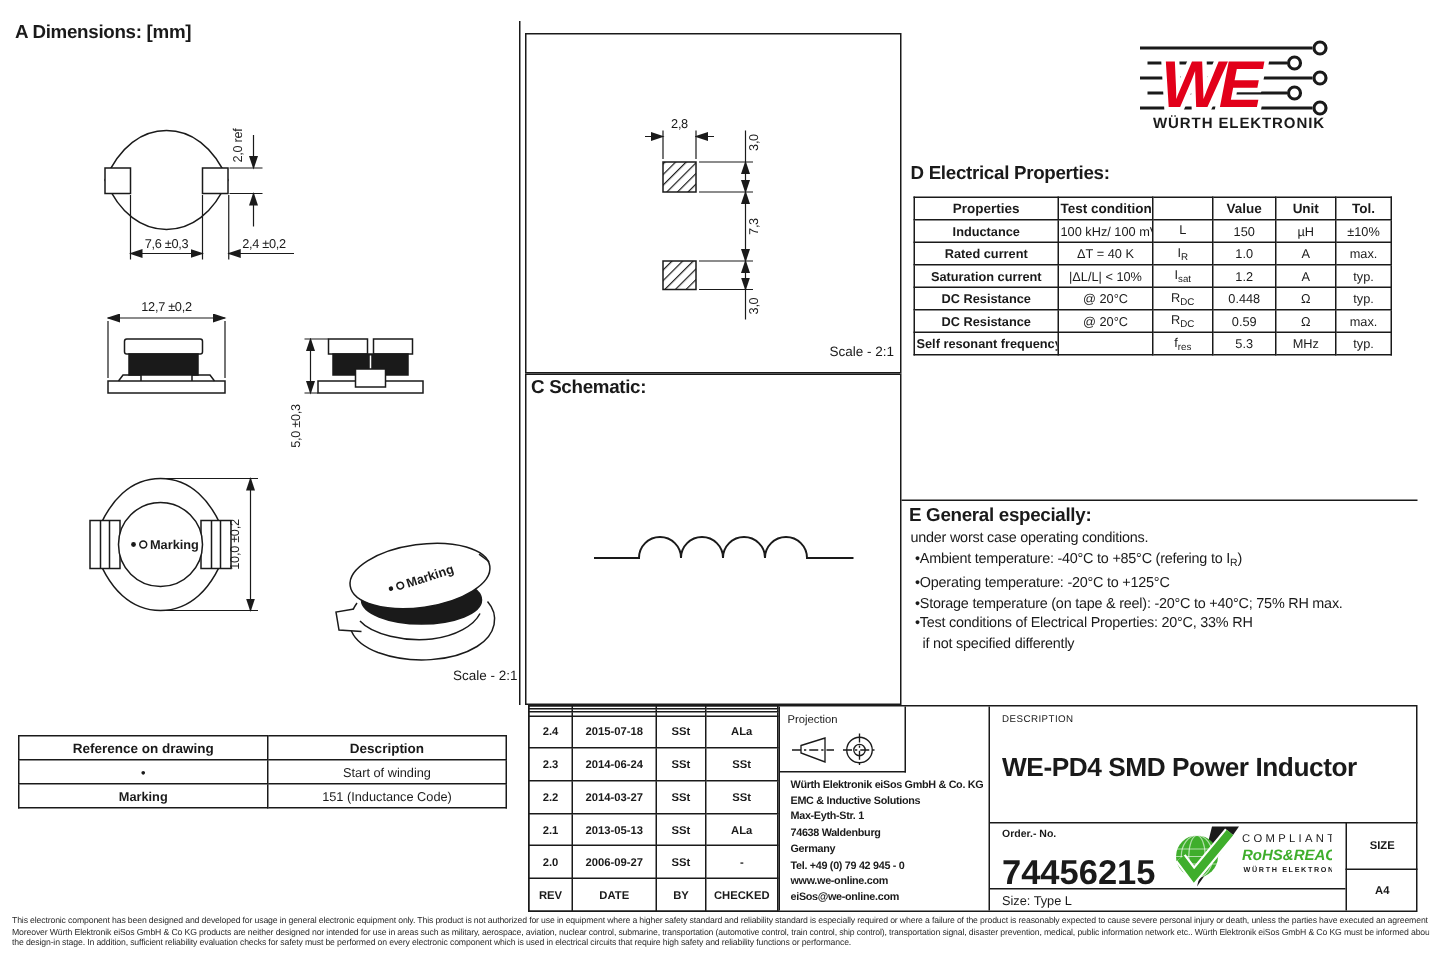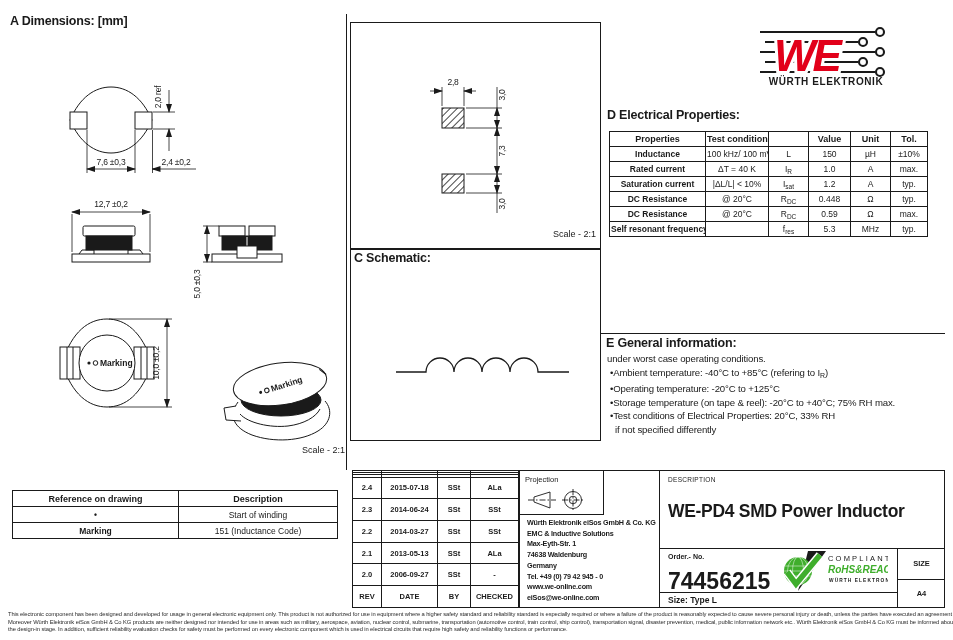--- a/index.html
+++ b/index.html
@@ -33,21 +33,21 @@
   .revtable td { font-size:7.5px; font-weight:bold; }
 
   
   .tblock { border:1px solid #1a1a1a; box-sizing:border-box; background:#fff; }
   .company div { font-size:7.2px; font-weight:bold; line-height:10.7px; letter-spacing:-0.2px; white-space:nowrap; }
   .desc-label { font-size:6.5px; letter-spacing:0.3px; }
   .product-title { font-size:17.5px; font-weight:bold; letter-spacing:-0.3px; white-space:nowrap; }
   .order-label { font-size:7px; font-weight:bold; }
   .order-number { font-size:23px; font-weight:bold; }
   .size-cell { display:flex; align-items:center; justify-content:center; font-size:7.5px; font-weight:bold; }
-  .size-type { font-size:8.5px; font-weight:bold; }
+  .size-type { font-size:8.5px; font-weight:normal; }
 
   
   .e-body { font-size:9.6px; line-height:13.6px; letter-spacing:-0.15px; white-space:nowrap; }
   .e-sub { font-size:7px; vertical-align:-2px; }
 
   .disclaimer { font-size:5.8px; line-height:7.5px; color:#2b2b2b; letter-spacing:-0.1px; white-space:nowrap; }
 
   svg text { font-family:"Liberation Sans", sans-serif; fill:#1a1a1a; }
   .dim { font-size:8.5px; letter-spacing:-0.2px; }
   .mark { font-size:8.5px; font-weight:bold; }
@@ -176,21 +176,21 @@
         <path d="M146,151 V170" marker-start="url(#as)" marker-end="url(#ae)"></path>
       </g>
       <text class="dim" text-anchor="middle" x="102" y="62">2,8</text>
       <text class="dim" text-anchor="middle" transform="translate(154,72) rotate(-90)">3,0</text>
       <text class="dim" text-anchor="middle" transform="translate(154,128) rotate(-90)">7,3</text>
       <text class="dim" text-anchor="middle" transform="translate(154,181) rotate(-90)">3,0</text>
       <text class="scale-txt" text-anchor="end" x="245" y="214">Scale - 2:1</text>
     </svg>
   </div>
 
-  <div class="abs box" style="left:350px;top:249px;width:251px;height:192px">
+  <div class="abs box" style="left:350px;top:249px;width:251px;height:221px">
     <span class="sec-title" style="position:absolute;left:3px;top:1px">C Schematic:</span>
     <svg style="position:absolute;left:0;top:0" width="249" height="219">
       <path d="M45,122 H75 A14,14 0 0 1 103,122 A14,14 0 0 1 131,122 A14,14 0 0 1 159,122 A14,14 0 0 1 187,122 H218" stroke="#1a1a1a" stroke-width="1.3" fill="none"></path>
     </svg>
   </div>
 
   <svg class="abs" style="left:758px;top:24px" width="136" height="64">
     <g stroke="#1a1a1a" stroke-width="2.1" fill="none">
       <path d="M2,8 H117"></path>
         <circle cx="122" cy="8" r="4" fill="#fff"></circle>
@@ -272,21 +272,21 @@
       <td></td>
       <td><span>f</span><span class="subs">res</span></td>
       <td>5.3</td>
       <td>MHz</td>
       <td>typ.</td>
     </tr>
   </tbody>
     </table>
 
   <div class="abs hline" style="left:601px;top:333px;width:344px"></div>
-  <span class="abs sec-title" style="left:606px;top:336px">E General information:</span>
+  <span class="abs sec-title" style="left:606px;top:336px">E General especially:</span>
   <div class="abs e-body" style="left:607px;top:352px">
     <div>under worst case operating conditions.</div>
     <div style="padding-left:3px"><span>•Ambient temperature: -40°C to +85°C (refering to I</span><span class="e-sub">R</span><span>)</span></div>
     <div style="padding-left:3px">•Operating temperature: -20°C to +125°C</div>
     <div style="padding-left:3px">•Storage temperature (on tape &amp; reel): -20°C to +40°C; 75% RH max.</div>
     <div style="padding-left:3px">•Test conditions of Electrical Properties: 20°C, 33% RH</div>
     <div style="padding-left:8px">if not specified differently</div>
   </div>
 
   <table class="abs rtable" style="left:12px;top:490px">

